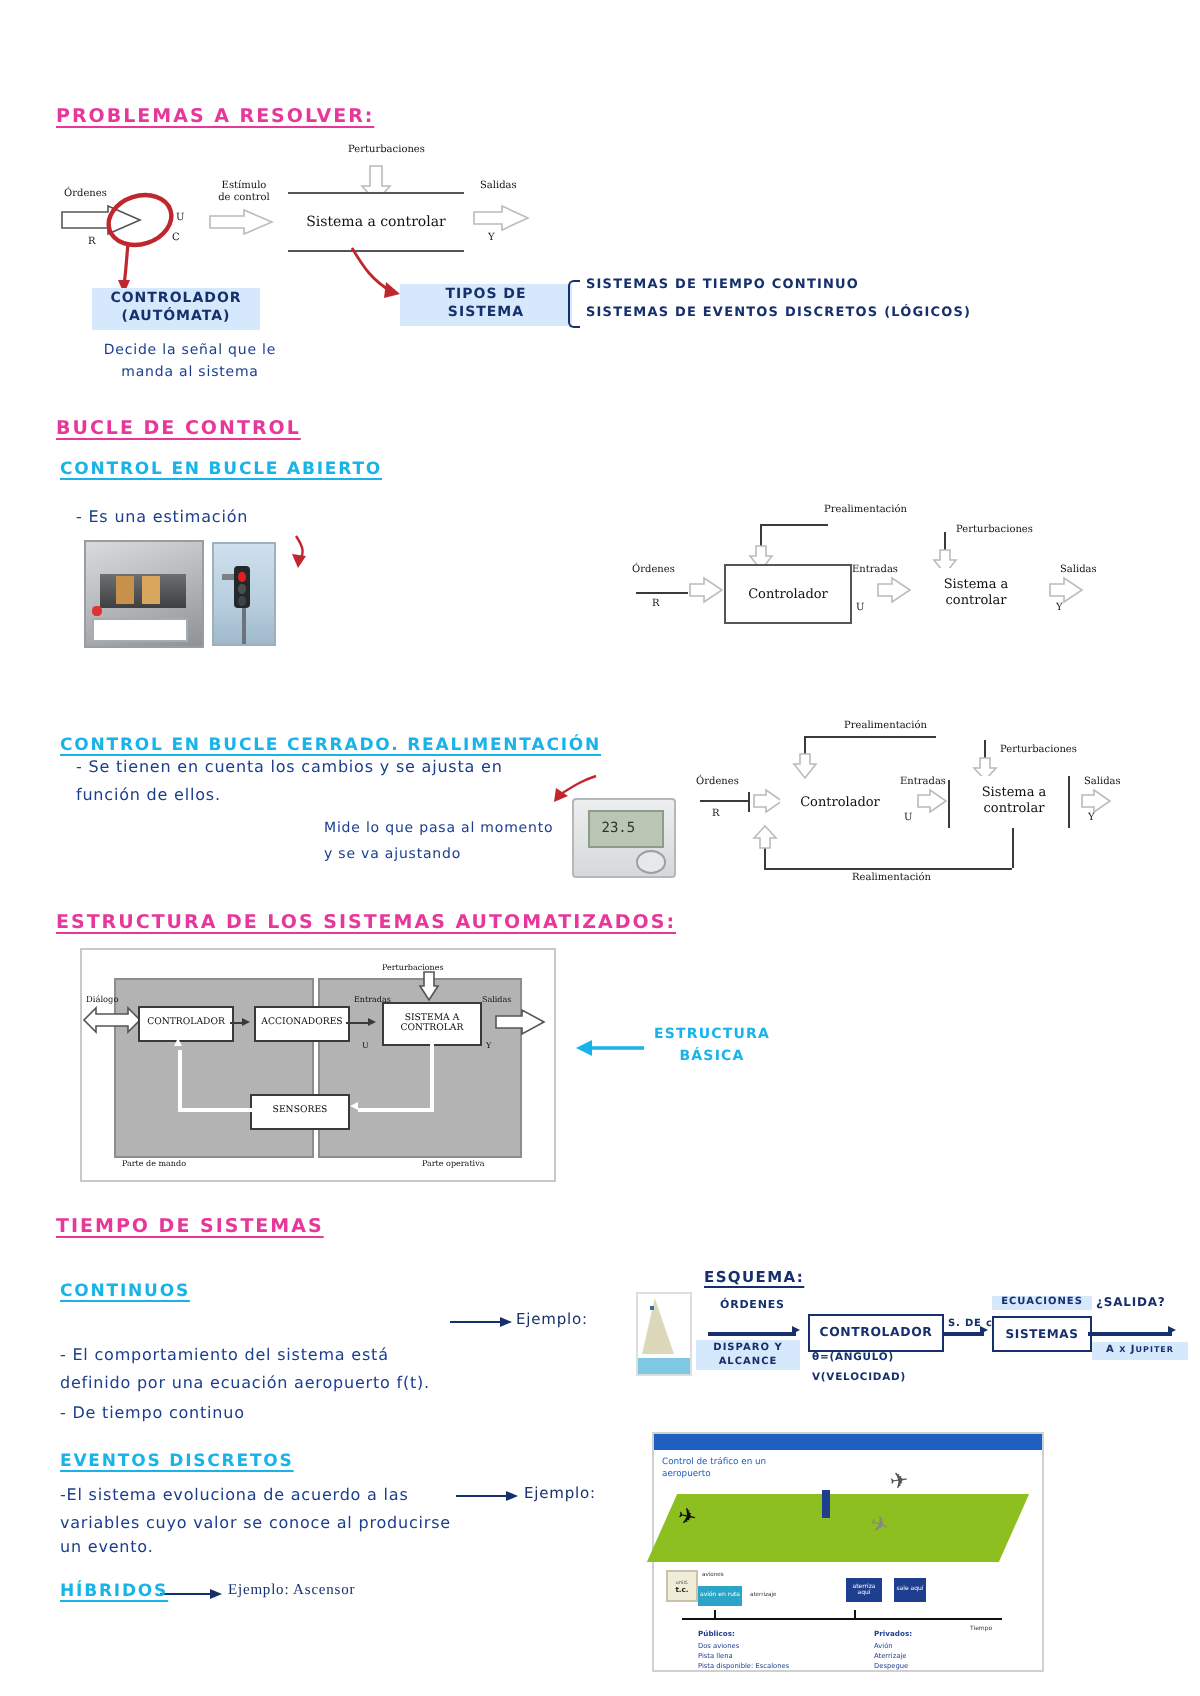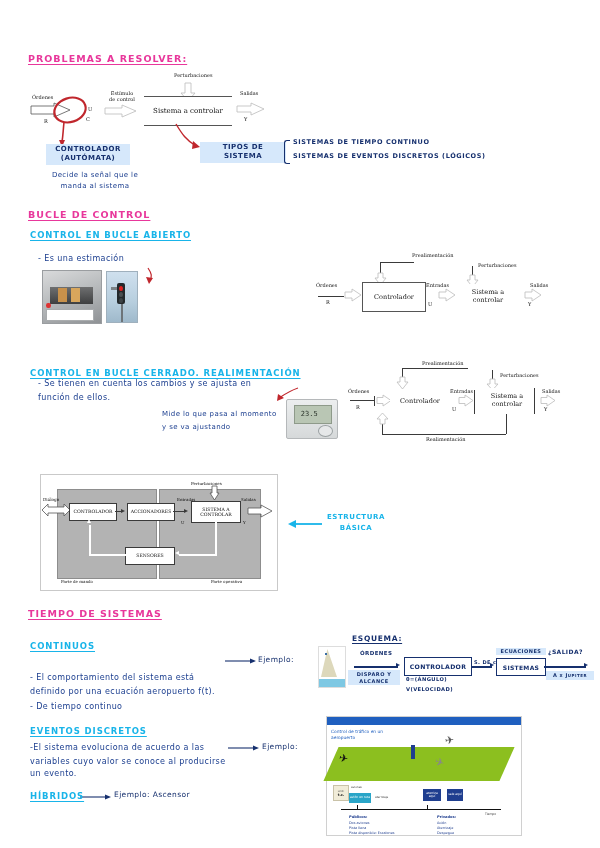--- a/index.html
+++ b/index.html
@@ -324,20 +324,21 @@
 
     <div class="ln lnv" style="left:160px;top:60px;height:20px;"></div>
     <div class="ln lnh" style="left:36px;top:80px;width:124px;"></div>
     <div class="ln lnv" style="left:36px;top:68px;height:12px;"></div>
     <svg class="hollow" style="left:30px;top:58px;width:13px;height:13px;" viewBox="0 0 13 13">
       <polygon points="4,12 9,12 9,7 12,7 6.5,1 1,7 4,7" fill="#fff" stroke="#bbb" stroke-width="0.8"></polygon>
     </svg>
     <div class="lbl" style="left:80px;top:82px;">Realimentación</div>
   </div>
 
+  <div class="abs hw h-pink pink u" style="left:28px;top:456px;">ESTRUCTURA DE LOS SISTEMAS AUTOMATIZADOS:</div>
 
   <div id="struct-frame">
 
     <div class="greyzone" style="left:16px;top:14px;width:98px;height:88px;"></div>
     <div class="greyzone" style="left:118px;top:14px;width:100px;height:88px;"></div>
 
     <div class="lbl" style="left:20px;top:104px;font-size:4px;">Parte de mando</div>
     <div class="lbl" style="left:170px;top:104px;font-size:4px;">Parte operativa</div>
 
     <div class="lbl" style="left:2px;top:22px;font-size:4.2px;">Diálogo</div>
@@ -429,21 +430,21 @@
       <span>A x Jupiter</span>
     </div>
   </div>
 
   <div class="abs hw h-cyan cyan u" style="left:30px;top:726px;">EVENTOS DISCRETOS</div>
   <div class="abs hw" style="left:30px;top:741px;width:200px;font-size:8px;color:#1b3e8f;line-height:1.8;">-El sistema evoluciona de acuerdo a las variables cuyo valor se conoce al producirse</div>
   <div class="abs hw" style="left:262px;top:742px;font-size:7.5px;color:#16306e;">Ejemplo:</div>
   <div class="abs hw" style="left:30px;top:769px;font-size:8px;color:#1b3e8f;">un evento.</div>
 
   <div class="abs hw h-cyan cyan u" style="left:30px;top:791px;">HÍBRIDOS</div>
-  <div class="abs hw" style="left:114px;top:790px;font-size:7.5px;color:#16306e;">Ejemplo: Ascensor</div>
+  <div class="abs hw" style="left:114px;top:790px;font-size:7.5px;color:#16306e;font-family:Liberation Serif, serif;">Ejemplo: Ascensor</div>
 
   <div id="slide-airport">
     <div class="topbar"></div>
     <div class="sky"></div>
     <div class="ground"></div>
     <div class="stitle">Control de tráfico en un aeropuerto</div>
     <div class="tower"></div>
     <span class="plane" style="left:12px;top:36px;transform:rotate(12deg);">✈</span>
     <span class="plane" style="left:118px;top:18px;transform:rotate(-8deg);color:#555;">✈</span>
     <span class="plane" style="left:108px;top:40px;transform:rotate(20deg);color:#888;">✈</span>

